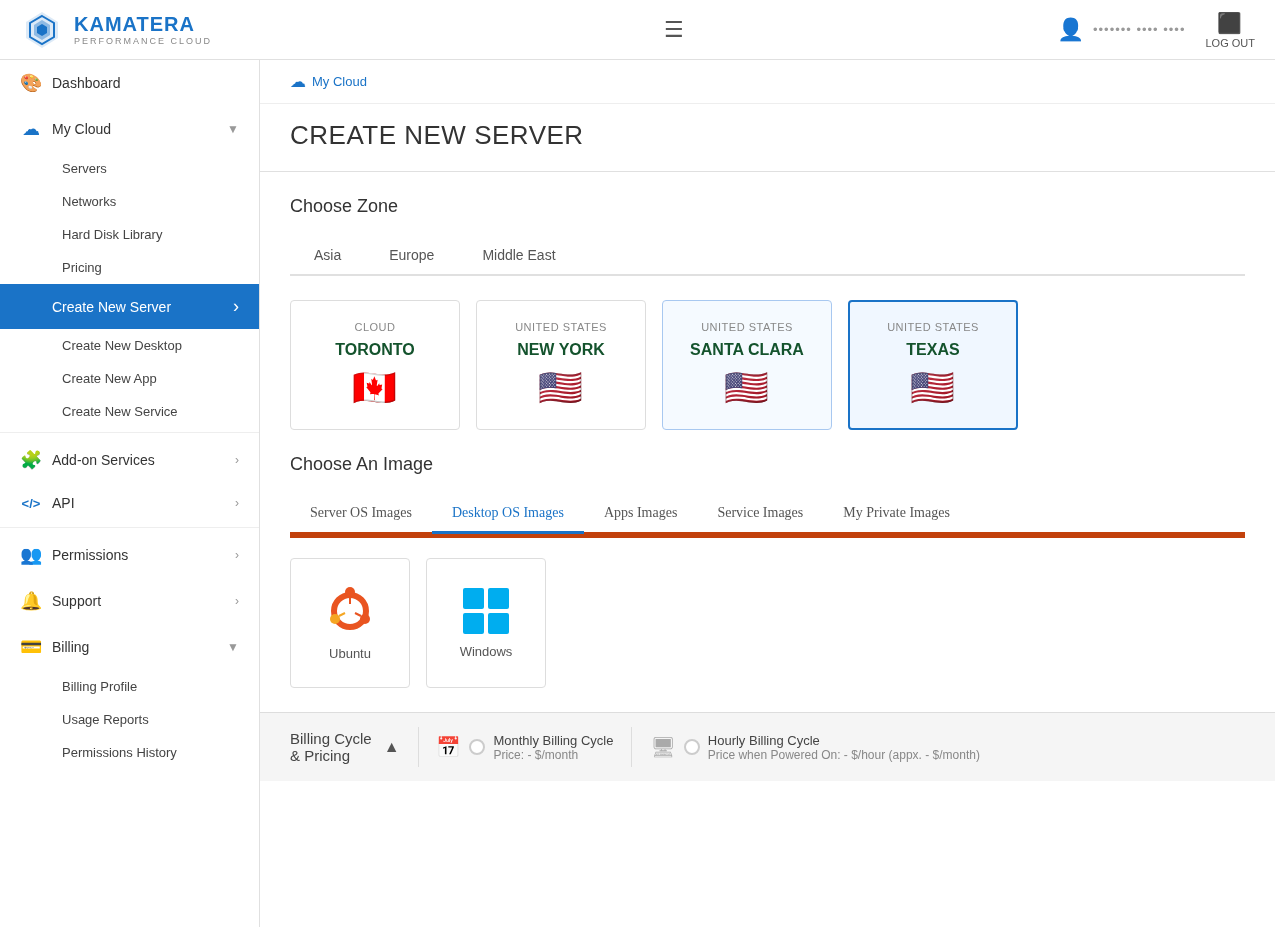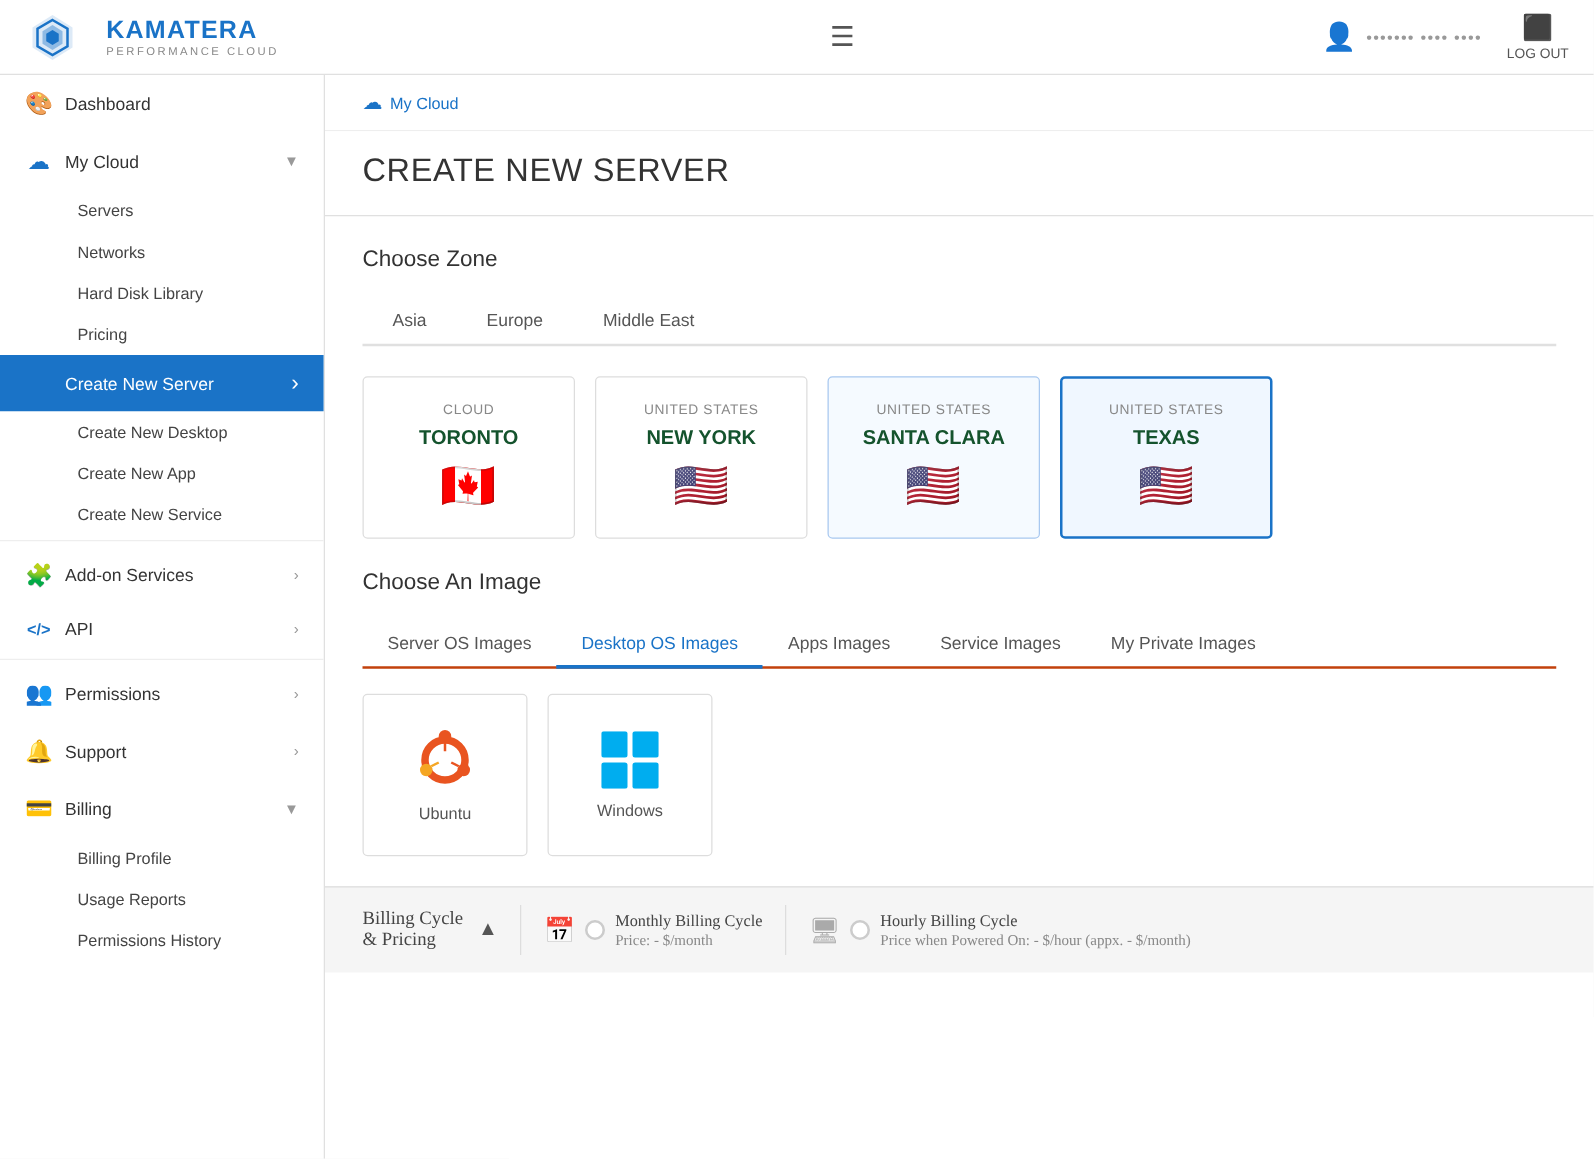--- a/index.html
+++ b/index.html
@@ -11,21 +11,21 @@
       background: #fff;
       border-bottom: 1px solid #e0e0e0;
       display: flex;
       align-items: center;
       justify-content: space-between;
       padding: 0 20px;
       z-index: 10;
     }
     .logo-area { display: flex; align-items: center; gap: 10px; width: 260px; }
     .logo-icon { width: 44px; height: 44px; }
-    .logo-text { display: flex; flex-direction: column; margin-left: 11px; }
+    .logo-text { display: flex; flex-direction: column; }
     .logo-name { font-size: 20px; font-weight: 700; color: #1a73c7; letter-spacing: 1px; }
     .logo-sub { font-size: 9px; color: #888; letter-spacing: 2px; }
     .header-right { display: flex; align-items: center; gap: 20px; }
     .hamburger { font-size: 22px; color: #555; cursor: pointer; margin-left: 10px; }
     .user-area { display: flex; align-items: center; gap: 8px; }
     .user-avatar { font-size: 22px; color: #1a73c7; }
     .user-name { font-size: 13px; color: #999; letter-spacing: 1px; }
     .logout-btn { display: flex; flex-direction: column; align-items: center; gap: 2px; cursor: pointer; }
     .logout-icon { font-size: 20px; color: #1a73c7; }
 
@@ -119,36 +119,36 @@
       background: #fff;
     }
     .zone-card.selected { border: 2px solid #1a73c7; background: #f0f7ff; }
     .zone-card.light-selected { border: 1px solid #a8c8f0; background: #f5faff; }
     .zone-country { font-size: 11px; color: #888; text-align: center; letter-spacing: 0.5px; }
     .zone-city { font-size: 16px; font-weight: 700; color: #14532d; text-align: center; }
     .zone-flag { font-size: 36px; }
 
     
     .image-section { padding: 0 30px 24px; }
-    .image-tabs { display: flex; border-bottom: 2px solid #c2410c; margin-bottom: 20px; }
+    .image-tabs { display: flex; border-bottom: 6px solid #c2410c; margin-bottom: 20px; font-family: Liberation Serif, serif; }
     .image-tab {
       padding: 10px 20px;
       font-size: 14px;
       color: #555;
       cursor: pointer;
       border-bottom: 3px solid transparent;
       margin-bottom: -2px;
       white-space: nowrap;
     }
     .image-tab.active { color: #1a73c7; border-bottom: 3px solid #1a73c7; }
 
     
     .image-cards { display: flex; gap: 16px; flex-wrap: wrap; }
     .image-card {
-      width: 132px;
+      width: 120px;
       min-height: 130px;
       border: 1px solid #ddd;
       border-radius: 4px;
       display: flex;
       flex-direction: column;
       align-items: center;
       justify-content: center;
       gap: 10px;
       cursor: pointer;
       padding: 16px;
@@ -162,21 +162,20 @@
     
     .billing-footer {
       position: sticky;
       bottom: 0;
       background: #f5f5f5;
       border-top: 1px solid #ddd;
       padding: 14px 30px;
       display: flex;
       align-items: center;
       gap: 8px;
-      font-family: Liberation Serif, serif;
     }
     .billing-chevron { font-size: 16px; color: #555; margin-left: 6px; cursor: pointer; }
     .billing-option { display: flex; align-items: center; gap: 8px; }
     .billing-radio { width: 16px; height: 16px; border-radius: 50%; border: 2px solid #ccc; background: #fff; }
     .billing-label { font-size: 13px; color: #444; }
     .billing-price { font-size: 12px; color: #888; }
     .billing-sep { width: 1px; height: 40px; background: #ddd; margin: 0 10px; }
   </style>
 </head>
 <body>

